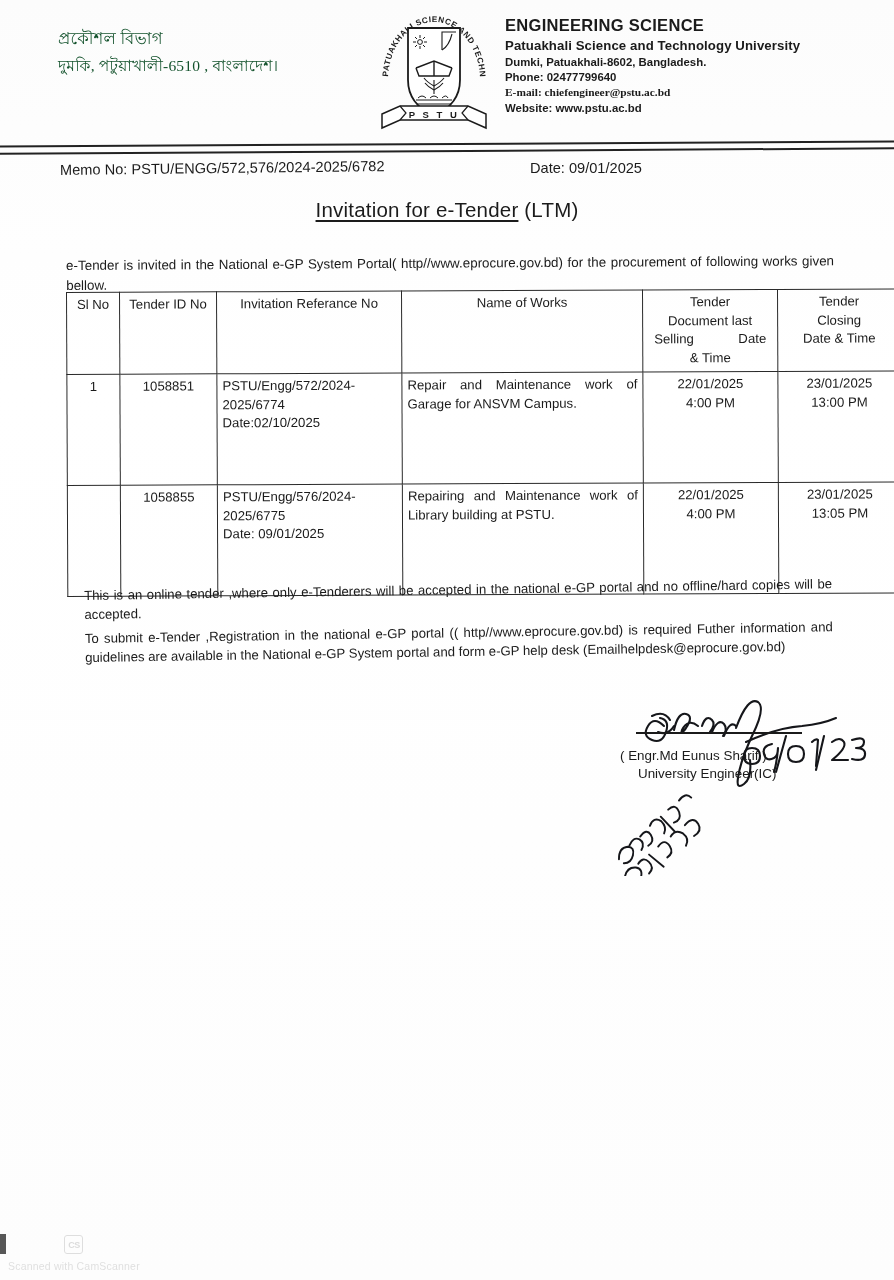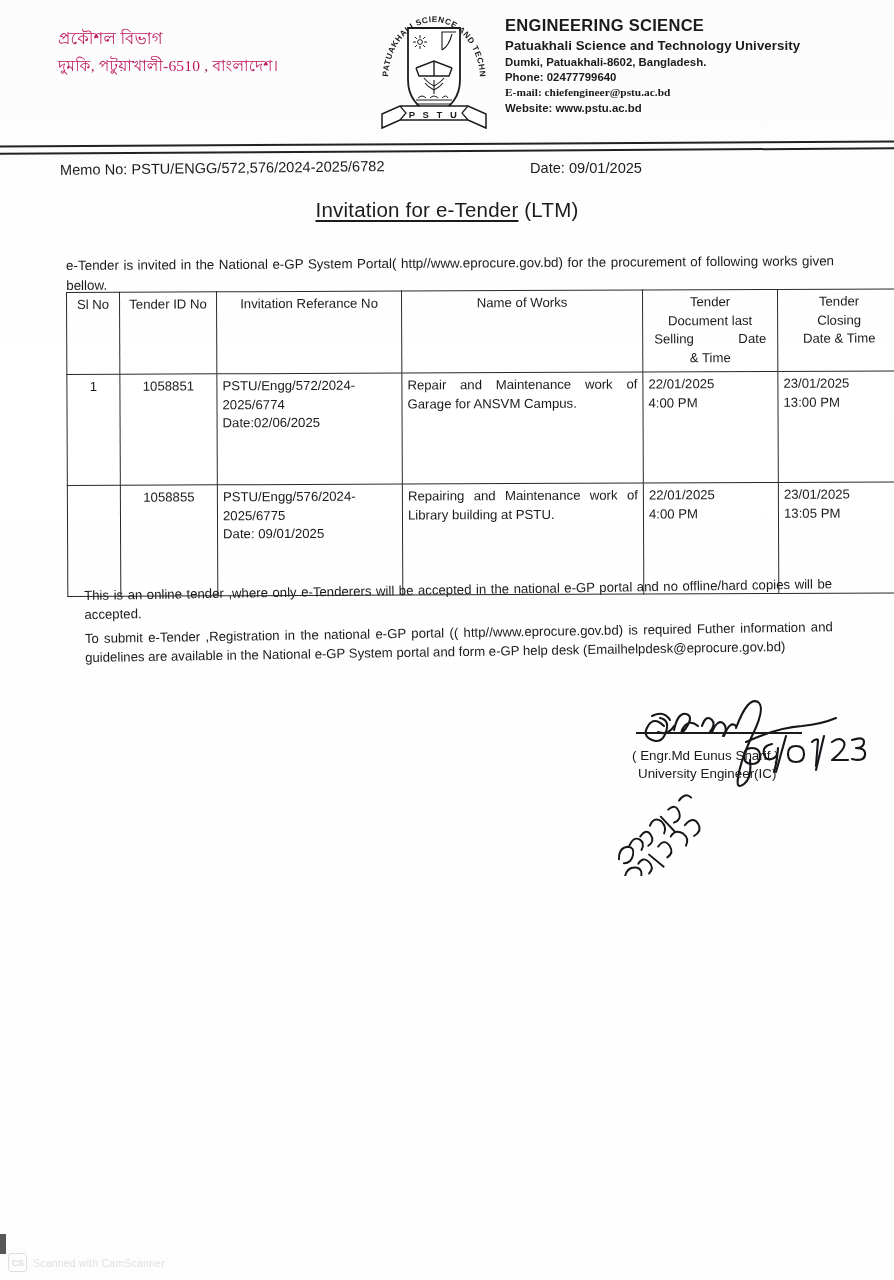--- a/index.html
+++ b/index.html
@@ -32,21 +32,21 @@
     height: 140px;
   }
   .bangla-block {
     position: absolute;
     left: 58px;
     top: 26px;
     font-family: "Liberation Serif", "DejaVu Serif", serif;
     font-size: 15.5px;
     line-height: 1.62;
     letter-spacing: .2px;
-    color: #be185d;
+    color: #14532d;
     white-space: nowrap;
   }
   .bangla-block .l1 { font-size: 16.5px; }
 
   .crest {
     position: absolute;
     left: 372px;
     top: 6px;
     width: 124px;
     height: 136px;
@@ -177,21 +177,21 @@
   th.c-sl   { width: 42px; }
   th.c-tid  { width: 86px; }
   th.c-ref  { width: 174px; }
   th.c-works{ width: 230px; }
   th.c-sell { width: 124px; }
   th.c-close{ width: 112px; }
 
   td.sl, td.tid { text-align: center; }
   td.ref  { text-align: left; }
   td.works{ text-align: justify; }
-  td.sell, td.close { text-align: left; }
+  td.sell, td.close { text-align: center; }
   tr.data td { height: 104px; }
   th .hdr-sell-line2 {
     display: flex;
     justify-content: space-between;
     padding: 0 6px;
     gap: 27px;
   }
 
   
   .notes {
@@ -221,41 +221,42 @@
     position: absolute;
     top: 46px;
     left: 36px;
     width: 166px;
     height: 1.6px;
     background: #1a1a1a;
   }
   .sig-name {
     position: absolute;
     top: 62px;
-    left: 32px;
+    left: 20px;
     font-size: 13.4px;
     white-space: nowrap;
   }
   .sig-role {
     position: absolute;
     top: 80px;
     left: 38px;
     font-size: 13.4px;
     white-space: nowrap;
   }
 
   
   .watermark {
     position: absolute;
     left: 8px;
     bottom: 8px;
     display: flex;
     align-items: center;
     gap: 6px;
     opacity: .30;
+    flex-direction: column;
   }
   .watermark .cs-badge {
     width: 17px; height: 17px;
     border: 1.4px solid #9a9a9a;
     border-radius: 3px;
     font-size: 9px;
     color: #8d8d8d;
     display: flex;
     align-items: center;
     justify-content: center;
@@ -397,21 +398,21 @@
             <div>Date &amp; Time</div>
           </th>
         </tr>
       </thead>
       <tbody>
         <tr class="data">
           <td class="sl">1</td>
           <td class="tid">1058851</td>
           <td class="ref">
             <div>PSTU/Engg/572/2024-2025/6774</div>
-            <div>Date:02/06/2025</div>
+            <div>Date:02/10/2025</div>
           </td>
           <td class="works">Repair and Maintenance work of Garage for ANSVM Campus.</td>
           <td class="sell">
             <div>22/01/2025</div>
             <div>4:00 PM</div>
           </td>
           <td class="close">
             <div>23/01/2025</div>
             <div>13:00 PM</div>
           </td>

